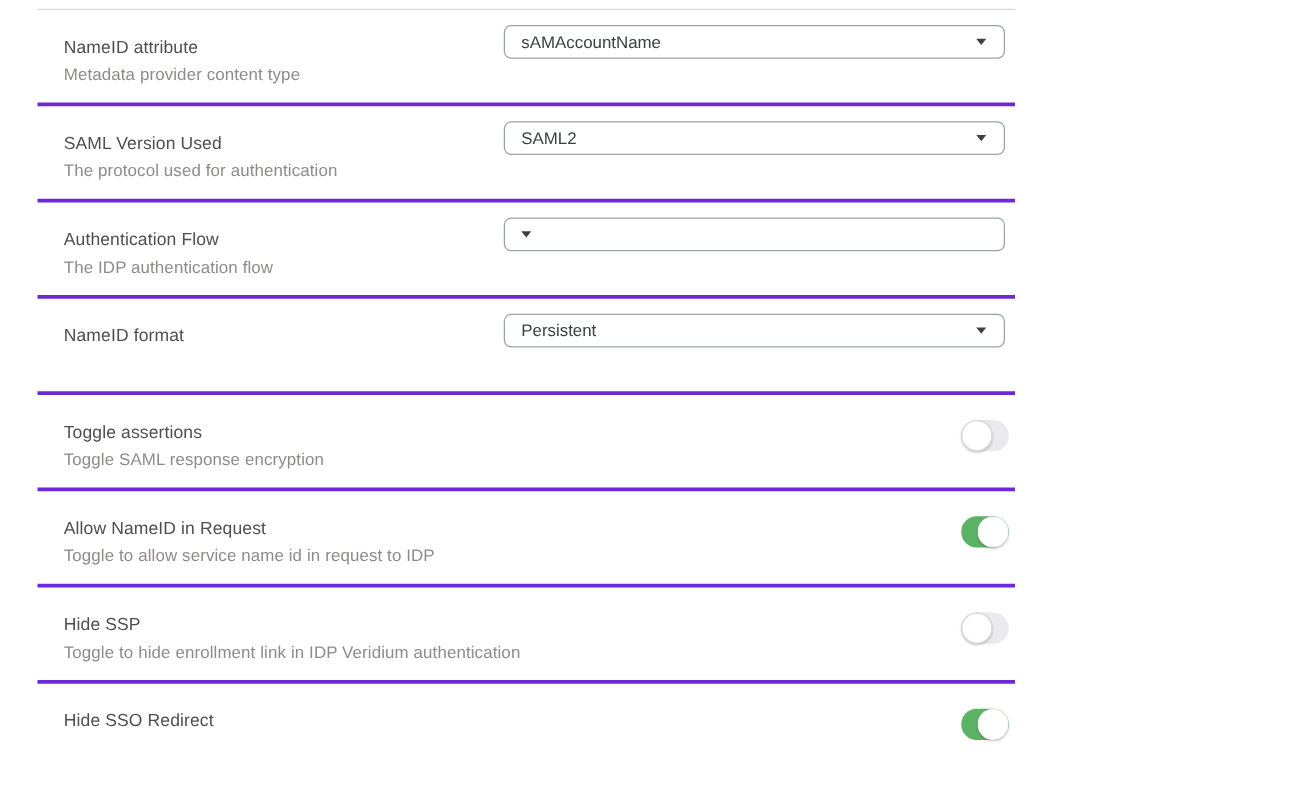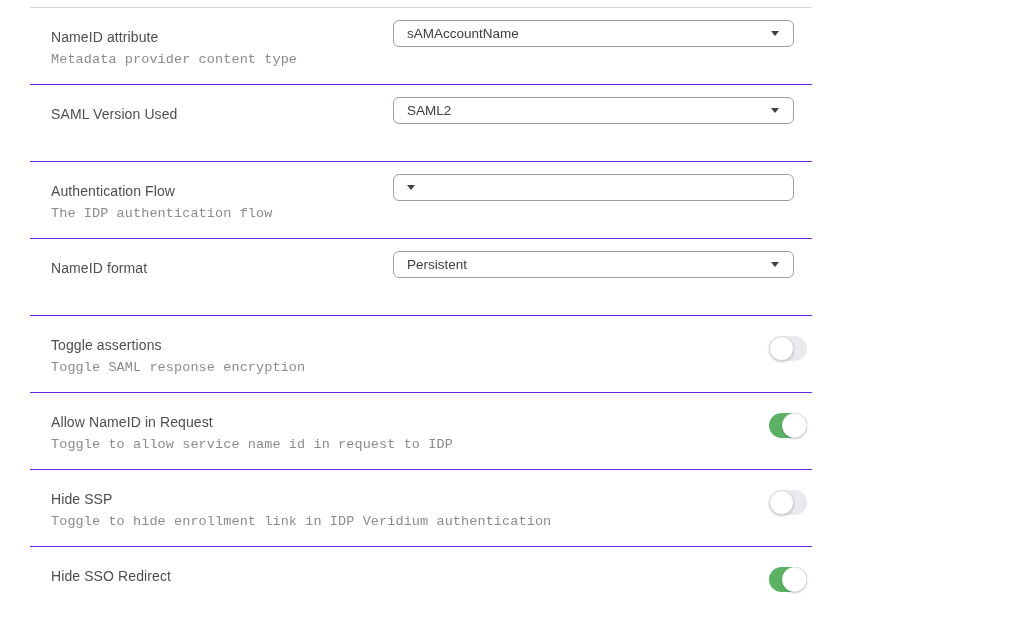--- a/index.html
+++ b/index.html
@@ -17,50 +17,49 @@
   .form {
     position: absolute;
     left: 30px;
     top: 7px;
     width: 782px;
     border-top: 1px solid #d9d9d9;
   }
   .row {
     box-sizing: border-box;
     height: 77px;
-    border-bottom: 1px solid #6d28d9;
+    border-bottom: 3px solid #6d28d9;
     display: flex;
     align-items: flex-start;
     padding-left: 21px;
   }
   .row:last-child { border-bottom: none; }
   .row-text { flex: 1 1 auto; padding-top: 20px; }
   .row-label {
     font-size: 14px;
     line-height: 19px;
     color: #514d4d;
     letter-spacing: 0.1px;
   }
   .row-desc {
     margin-top: 4px;
     font-size: 13.5px;
     line-height: 18px;
     color: #8f8a8a;
     letter-spacing: 0.1px;
-    font-family: Liberation Mono, monospace;
   }
   .row-control { flex: 0 0 auto; }
 
   
   .dropdown {
     box-sizing: border-box;
     width: 401px;
     height: 27px;
     margin-top: 12px;
-    margin-right: 18px;
+    margin-right: 8px;
     border: 1px solid #9aa2a6;
     border-radius: 6px;
     background: #ffffff;
     display: flex;
     align-items: center;
     padding: 0 14px 0 13px;
     cursor: pointer;
   }
   .dropdown-value {
     flex: 1 1 auto;
@@ -118,20 +117,21 @@
         <span class="dropdown-value">sAMAccountName</span>
         <span class="caret"></span>
       </div>
 
     </div>
   </div>
 
   <div class="row">
     <div class="row-text">
       <div class="row-label">SAML Version Used</div>
+      <div class="row-desc">The protocol used for authentication</div>
     </div>
     <div class="row-control">
       <div class="dropdown">
         <span class="dropdown-value">SAML2</span>
         <span class="caret"></span>
       </div>
 
     </div>
   </div>
 

